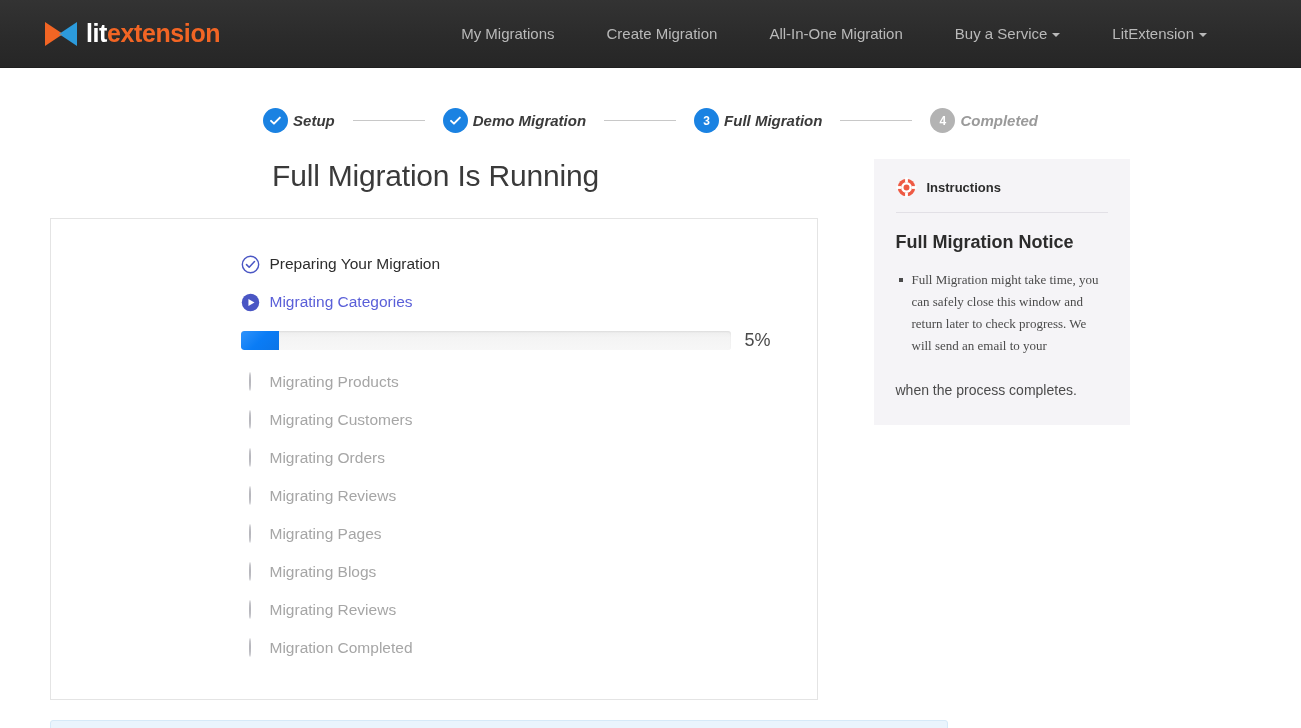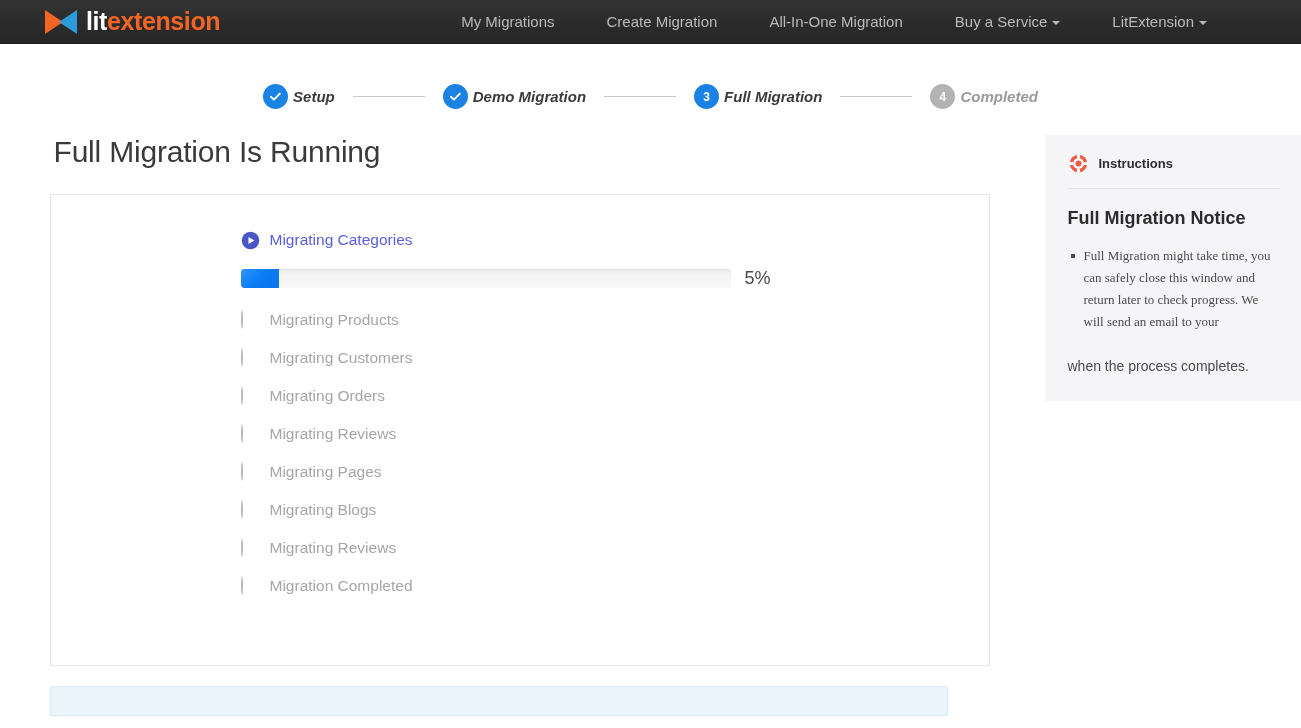--- a/index.html
+++ b/index.html
@@ -9,21 +9,21 @@
     width: 1301px;
     height: 728px;
     overflow: hidden;
     background: #ffffff;
     font-family: "Liberation Sans", sans-serif;
     -webkit-font-smoothing: antialiased;
   }
 
   
   .navbar {
-    height: 44px;
+    height: 68px;
     background: linear-gradient(180deg, #333333 0%, #2b2b2b 55%, #262626 100%);
     border-bottom: 1px solid #1f1f1f;
     display: flex;
     align-items: center;
     position: relative;
   }
   .brand {
     display: flex;
     align-items: center;
     margin-left: 44px;
@@ -117,21 +117,21 @@
 
   
   .page {
     width: 1210px;
     margin: 0 auto;
     padding-left: 4px;
     display: flex;
     align-items: flex-start;
     margin-top: 26px;
   }
-  .col-main { width: 940px; flex: none; }
+  .col-main { width: 768px; flex: none; text-align: center; }
   .col-side { width: 256px; margin-left: 56px; flex: none; }
 
   .page-title {
     font-size: 30px;
     font-weight: normal;
     color: #3a3a3a;
     letter-spacing: -0.2px;
     line-height: 1.1;
     padding-left: 4px;
   }
@@ -327,20 +327,29 @@
 
 <div class="page">
 
   <div class="col-main">
 
     <h1 class="page-title">Full Migration Is Running</h1>
 
     <div class="card">
       <div class="tasks">
 
+        <div class="task done">
+          <span class="task-icon">
+            <svg viewBox="0 0 20 20" width="19" height="19" aria-hidden="true">
+              <circle cx="10" cy="10" r="8.6" fill="none" stroke="#4a56c4" stroke-width="1.5"></circle>
+              <path d="M5.8 10.1 L8.6 12.9 L14.2 6.9" fill="none" stroke="#4a56c4" stroke-width="1.6" stroke-linecap="round" stroke-linejoin="round"></path>
+            </svg>
+          </span>
+          <span class="task-label">Preparing Your Migration</span>
+        </div>
 
         <div class="task running">
           <span class="task-icon">
             <svg viewBox="0 0 20 20" width="19" height="19" aria-hidden="true">
               <circle cx="10" cy="10" r="9.2" fill="#4a56c4"></circle>
               <polygon points="7.8,6.3 14.2,10 7.8,13.7" fill="#ffffff"></polygon>
             </svg>
           </span>
           <span class="task-label">Migrating Categories</span>
         </div>

